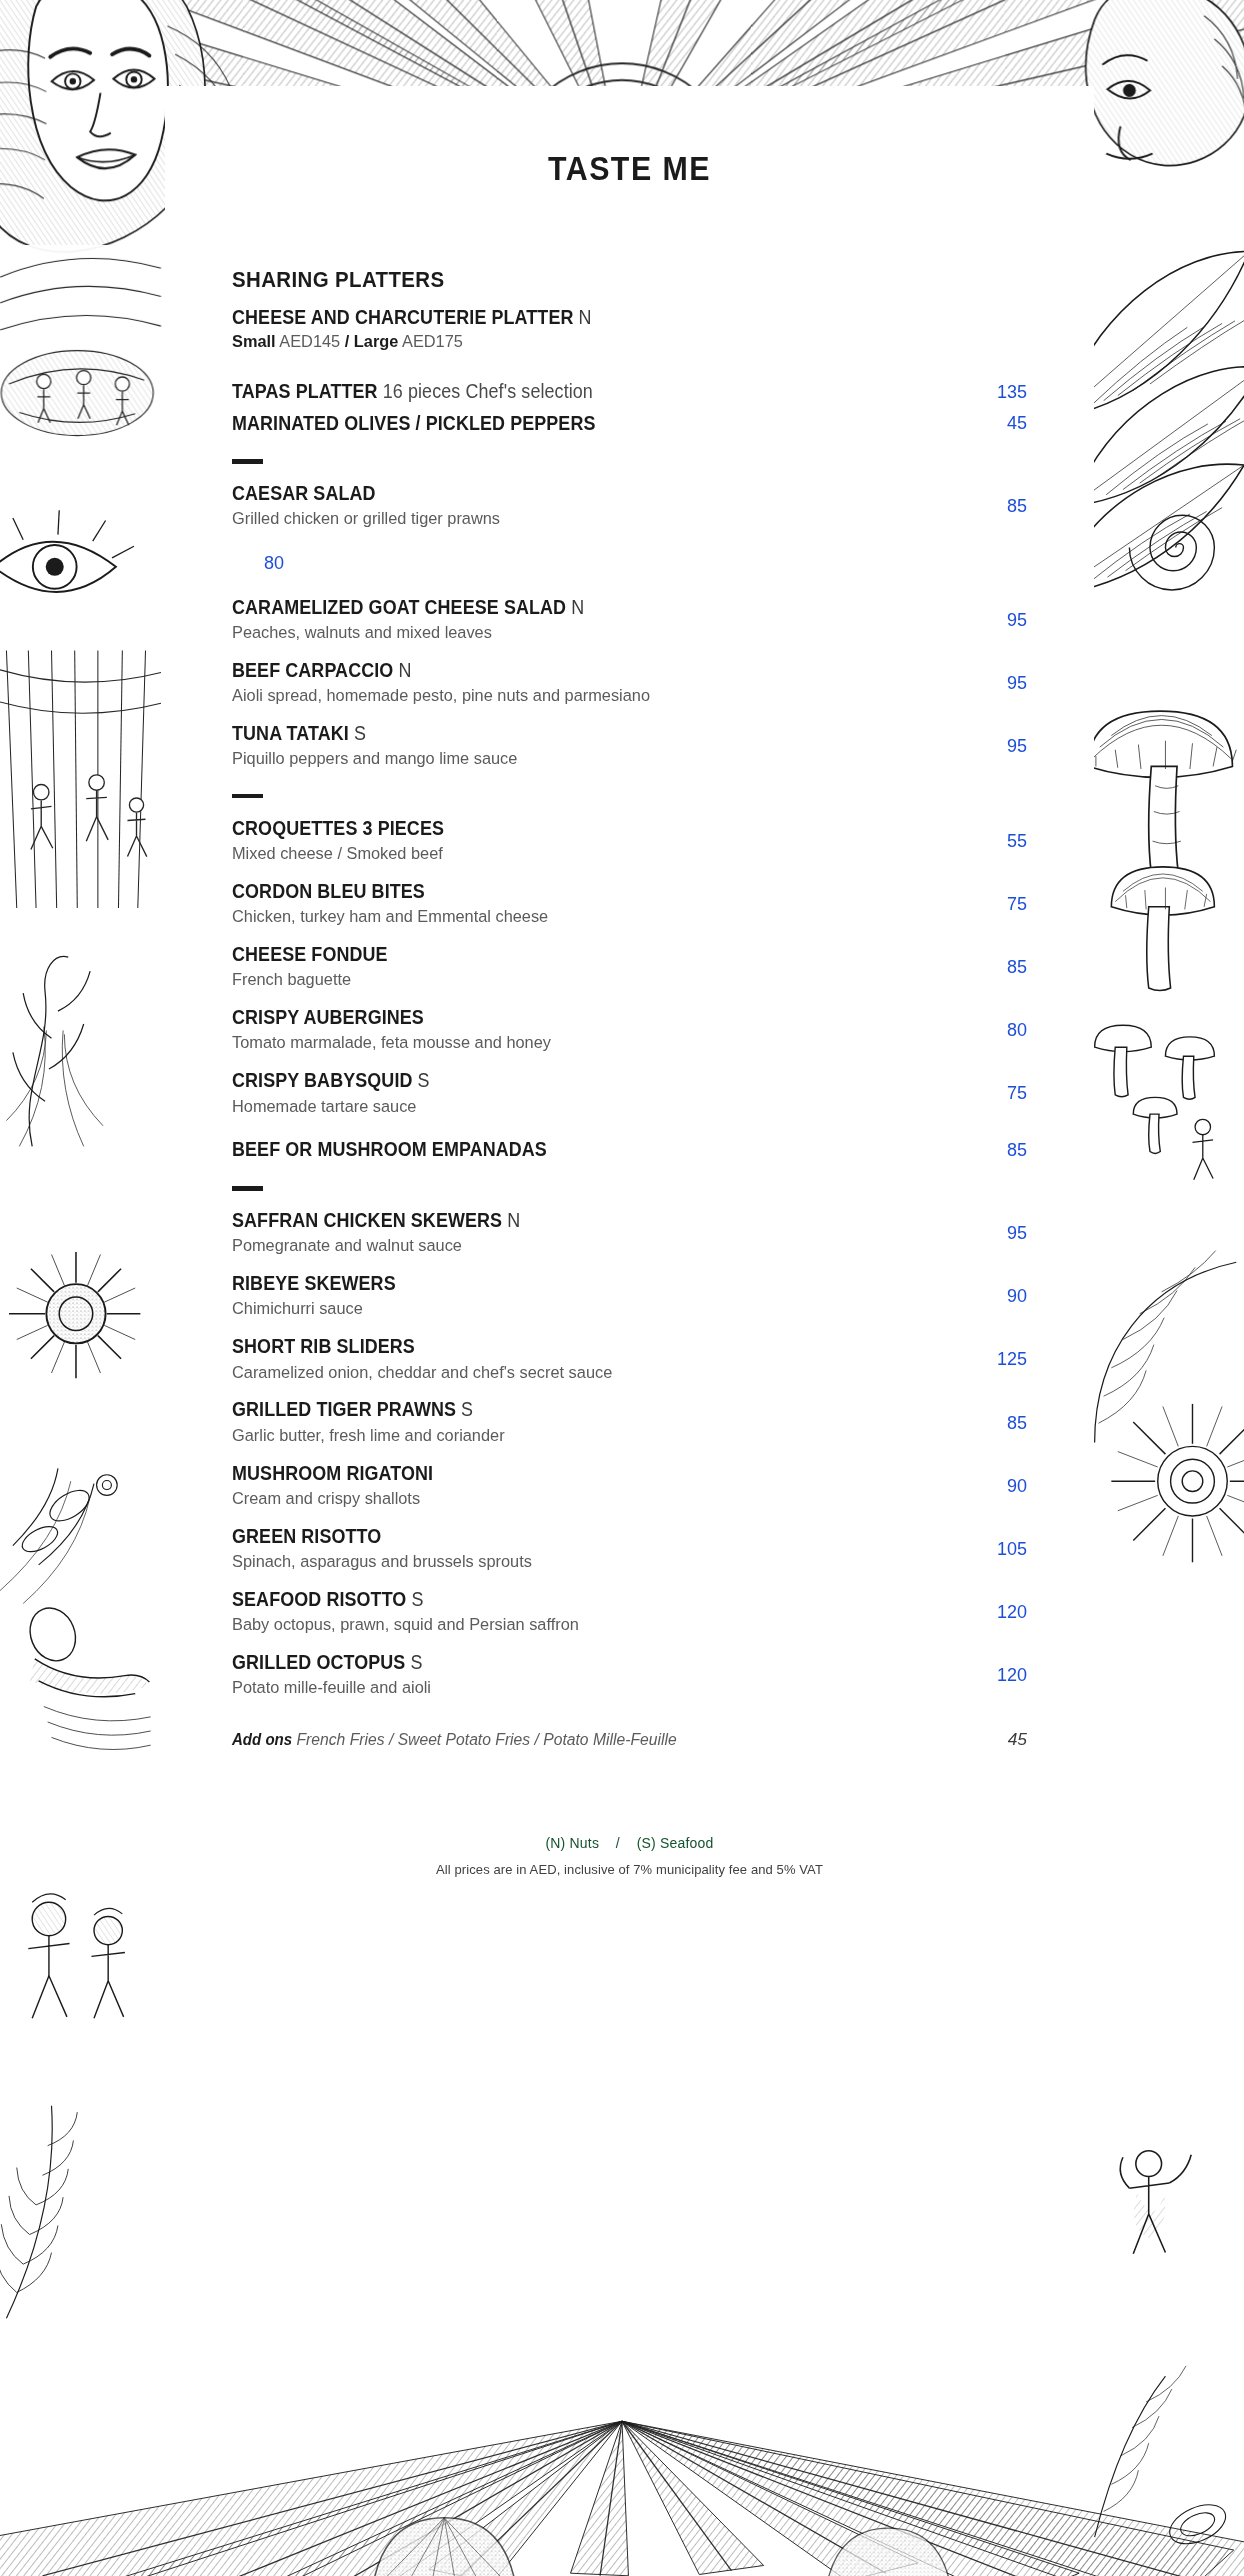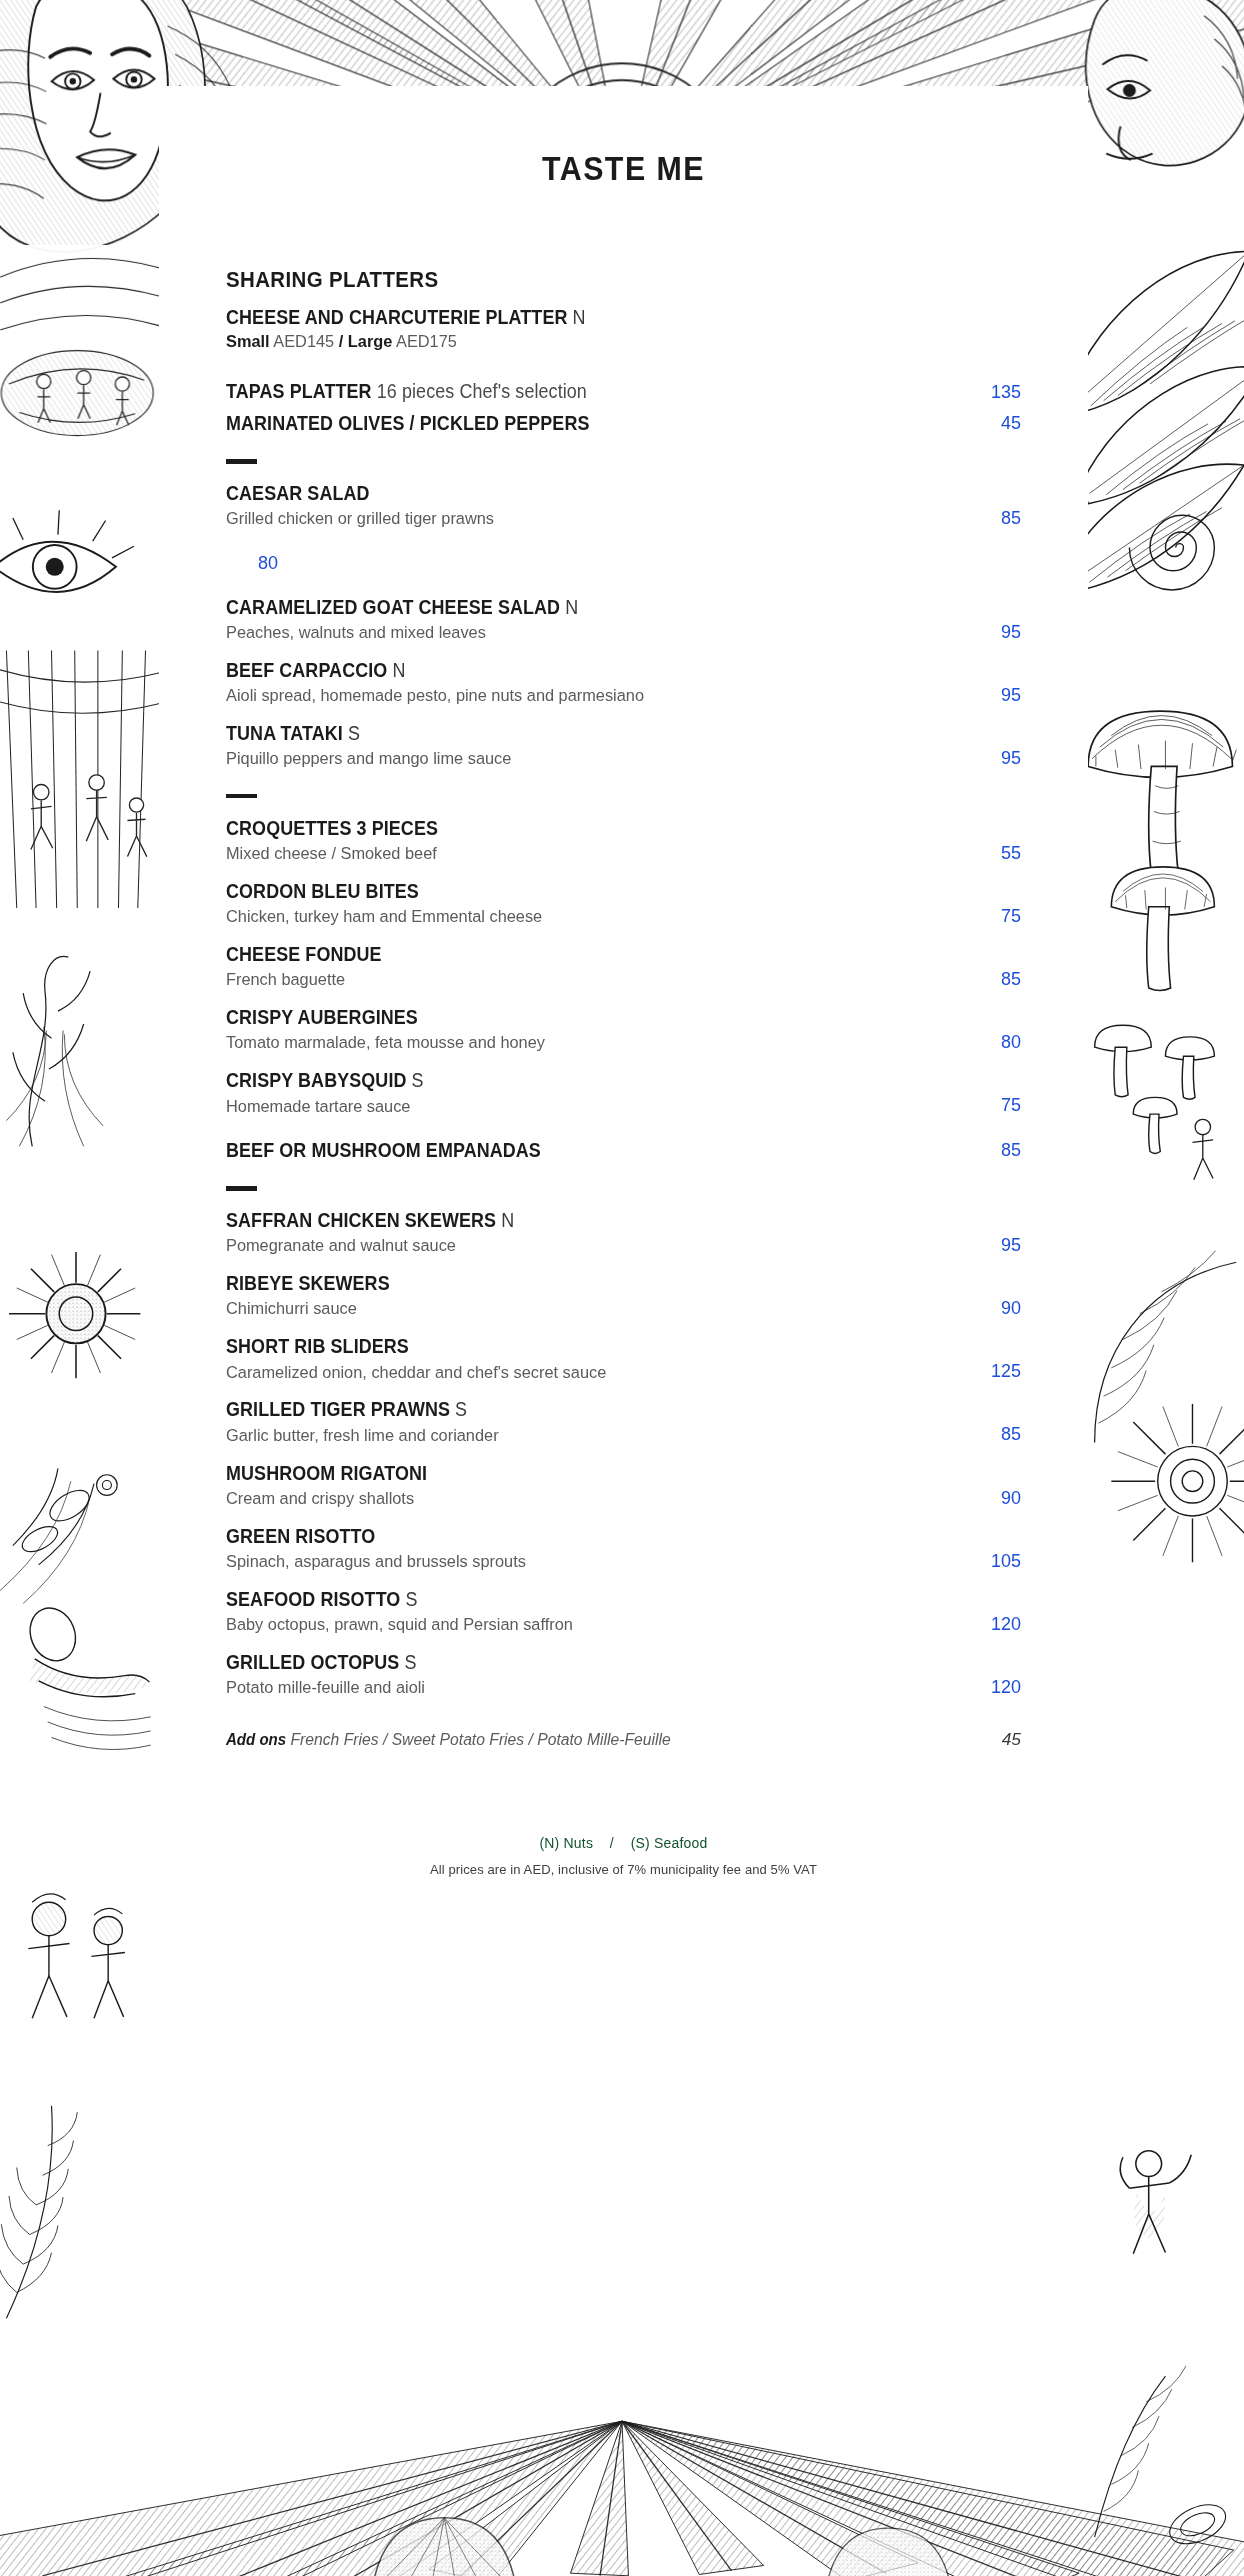--- a/index.html
+++ b/index.html
@@ -25,21 +25,21 @@
   .art-layer {
     position: absolute;
     inset: 0;
     overflow: hidden;
   }
   .art-layer svg { display: block; }
 
   
   .menu-card {
     position: absolute;
-    left: 159px;
+    left: 165px;
     top: 86px;
     width: 929px;
     height: 2125px;
     background: #ffffff;
     z-index: 40;
     padding: 0 67px;
   }
 
   .menu-title {
     text-align: center;
@@ -65,21 +65,21 @@
 
   .divider {
     width: 31px;
     height: 4.5px;
     background: #1b1b1b;
     margin: 24.5px 0 19.3px 0;
   }
 
   .item {
     display: flex;
-    align-items: flex-end;
+    align-items: center;
     justify-content: space-between;
     margin-top: 16.7px;
   }
   .item.tight { margin-top: 14px; }
 
   .item-left {
     flex: 1 1 auto;
     padding-right: 18px;
     min-width: 0;
   }

